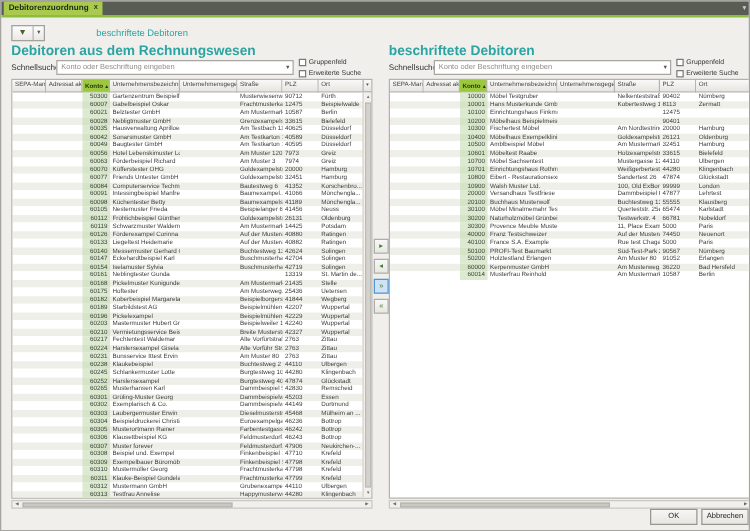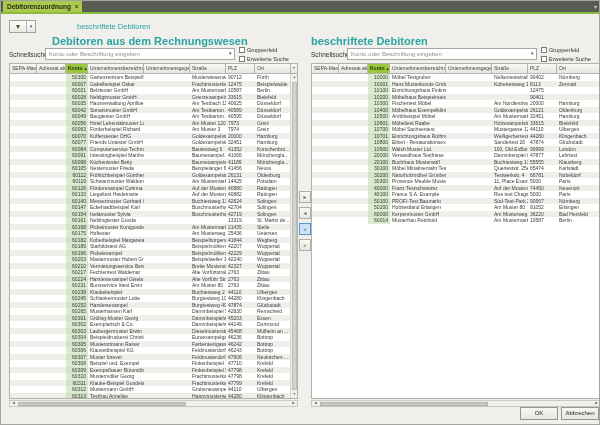--- a/index.html
+++ b/index.html
@@ -23,21 +23,21 @@
   
   .filterbtn {
     position:absolute; left:8px; top:19px; width:27px; height:13px;
     background:linear-gradient(#fdfdfc,#e9e8e4); border:1px solid #a2a19c; display:flex;
   }
   .filterbtn .funnel { width:16px; text-align:center; font-size:7px; line-height:11px; color:#4e5d2d; }
   .filterbtn .drop { width:9px; border-left:1px solid #b7b6b0; text-align:center; font-size:5px; line-height:11px; color:#555; }
   .filterlabel { position:absolute; left:28px; top:21px; font-size:7.5px; color:#2ca5a2;margin-left:48px; }
   
   .panel-title { position:absolute; top:34px; font-size:11px; font-weight:bold; color:#2ca5a2; white-space:nowrap; }
-  .pt-left { left:8px;margin-left:43px; } .pt-right { left:310px; }
+  .pt-left { left:8px; } .pt-right { left:310px; }
   .search-label { position:absolute; top:50px; font-size:6.5px; color:#333; }
   .search-label .caret { font-size:4.5px; color:#555; margin-left:3px; }
   .sl-left { left:8px; } .sl-right { left:310px; }
   .search-input {
     position:absolute; top:47px; width:190px; height:12px;
     border:1px solid #a7a6a0; background:#fff; font-size:6px; padding:0 10px 0 3px;
     color:#333; font-family:"Liberation Sans", sans-serif;
   }
   .search-input::placeholder { color:#8f8e89; font-style:normal; }
   .si-left { left:44px; } .si-right { left:346px; }

